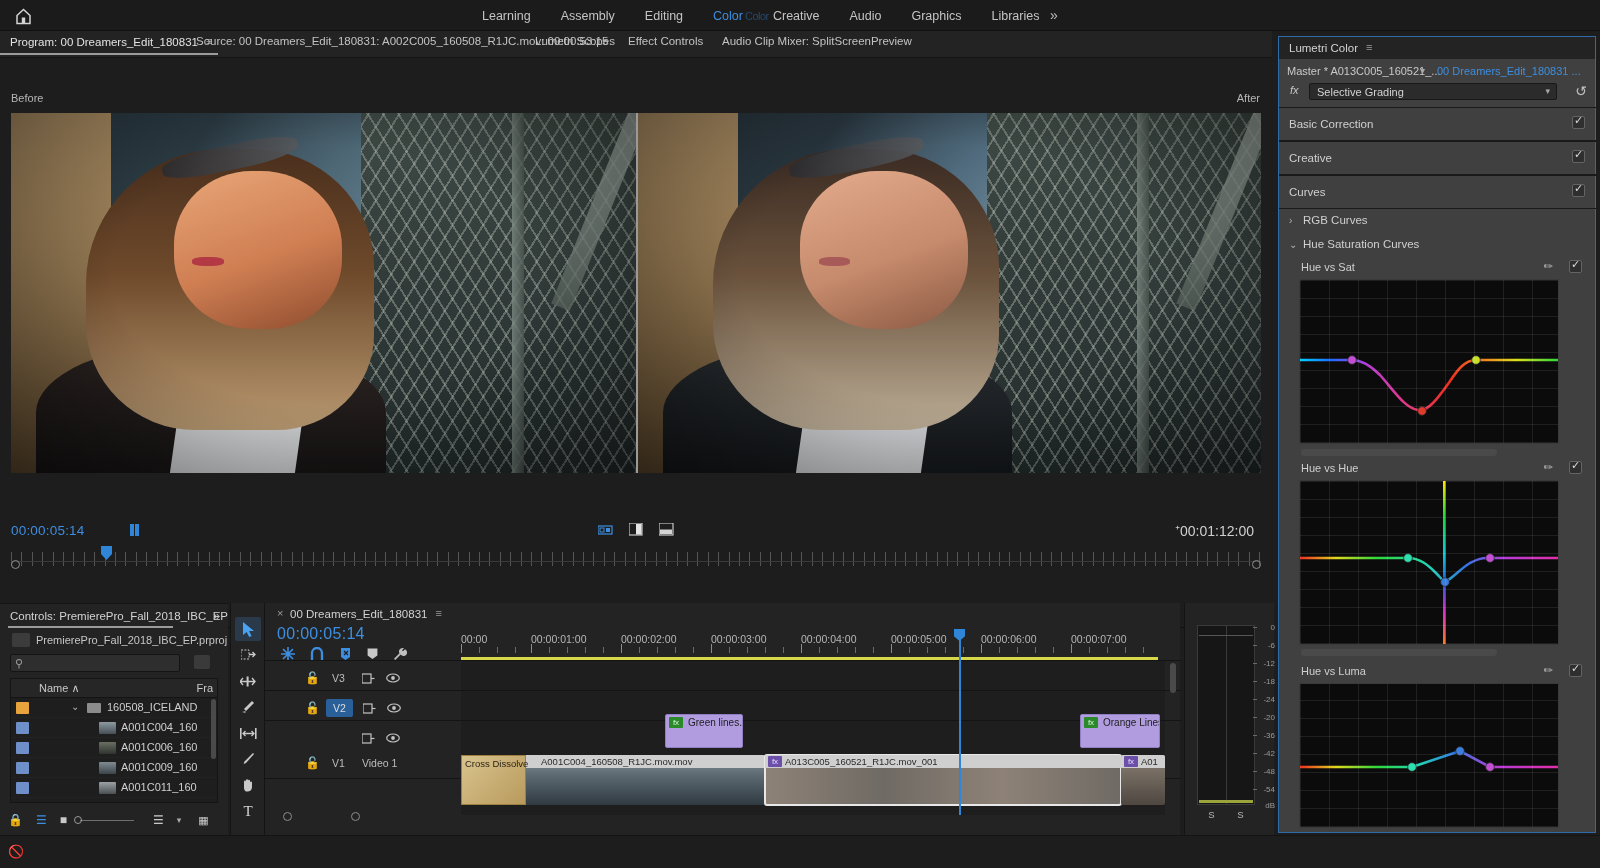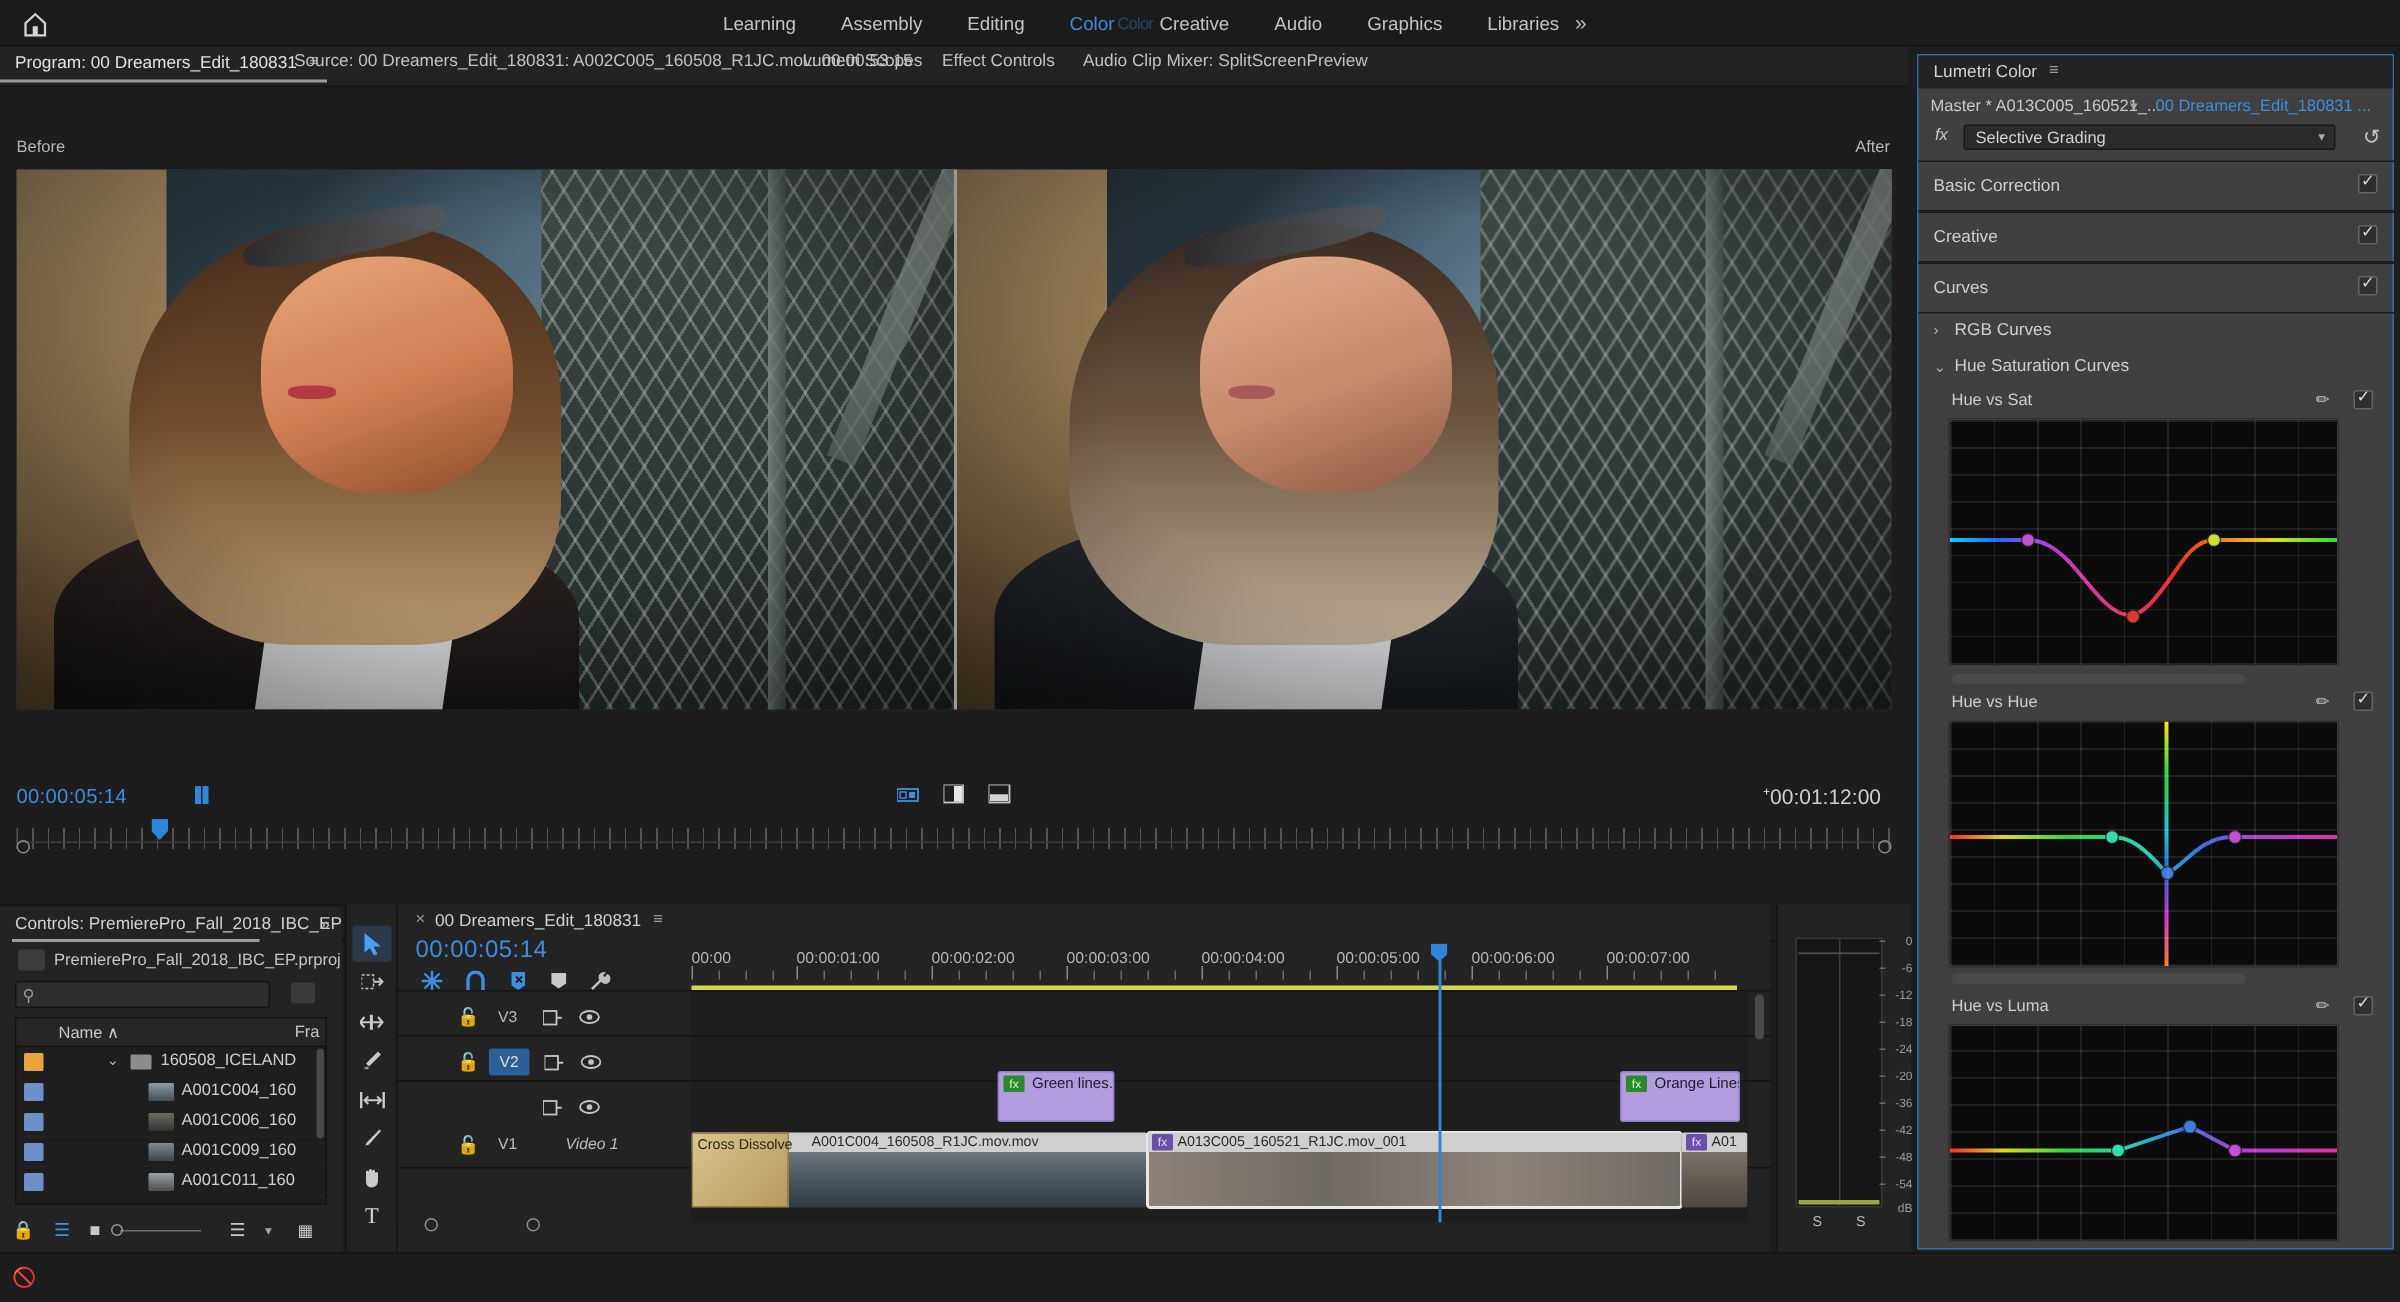--- a/index.html
+++ b/index.html
@@ -131,21 +131,21 @@
   .tl-tick.major { height:9px; background:#8a8a8a; top:11px;}
   .tl-time { position:absolute; top:0px; font-size:10.5px; color:#b7b7b7; white-space:nowrap;}
   .tl-workbar { position:absolute; left:196px; top:54px; width:697px; height:3px; background:#d7d74a;}
   .tl-tracks-bg { position:absolute; left:196px; top:57px; width:704px; height:155px; background:#1e1e1e;}
   .tl-headers { position:absolute; left:0; top:57px; width:196px; height:155px; background:#232323;}
   .trk-row { position:absolute; left:0; width:196px; display:flex; align-items:center;}
   .lock { color:#d0d0d0; font-size:12px; margin-left:40px; }
   .trk-name { font-size:10.5px; color:#bdbdbd; margin-left:12px; width:20px;}
   .trk-name.hl { background:#2a6099; color:#dcdcdc; padding:3px 7px; border-radius:2px; margin-left:6px; width:auto;}
   .trk-icos { display:flex; gap:11px; margin-left:10px; color:#c4c4c4;}
-  .vid1lbl { font-size:10.5px; color:#bdbdbd; margin-left:25px;font-style:italic;}
+  .vid1lbl { font-size:10.5px; color:#bdbdbd; margin-left:10px;}
   .trk-sep { position:absolute; left:0; width:916px; height:1px; background:#141414;}
   .clip { position:absolute; border-radius:2px; overflow:hidden;}
   .clip-purple { background:#b09cdf; border:1px solid #8f7fc2;}
   .clip-label { position:absolute; left:22px; top:2px; font-size:10px; color:#1d1d1d; white-space:nowrap;}
   .fxbadge { position:absolute; left:3px; top:2px; width:14px; height:11px; background:#2a8a2a; border-radius:1px; display:flex; align-items:center; justify-content:center; font-size:8px; color:#d8f5d8;}
   .fxbadge.pur { background:#6b4fa8; color:#e6dcff;}
   .clip-video { background:linear-gradient(180deg,#7e8a90,#3c4850);}
   .clip-sel { outline:2px solid #e8e8e8; outline-offset:-1px;}
   .clip-title-bar { position:absolute; left:0; top:0; width:100%; height:13px; background:#cfcfcf;}
   .clip-title-txt { position:absolute; left:20px; top:1px; font-size:9.5px; color:#2a2a2a; white-space:nowrap;}

